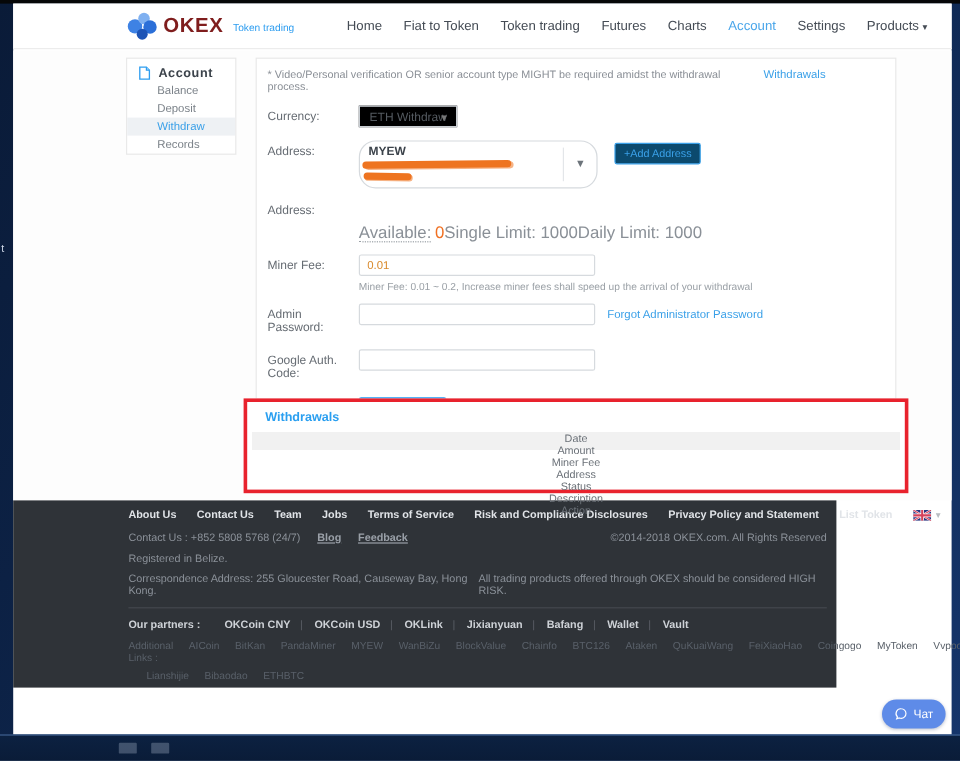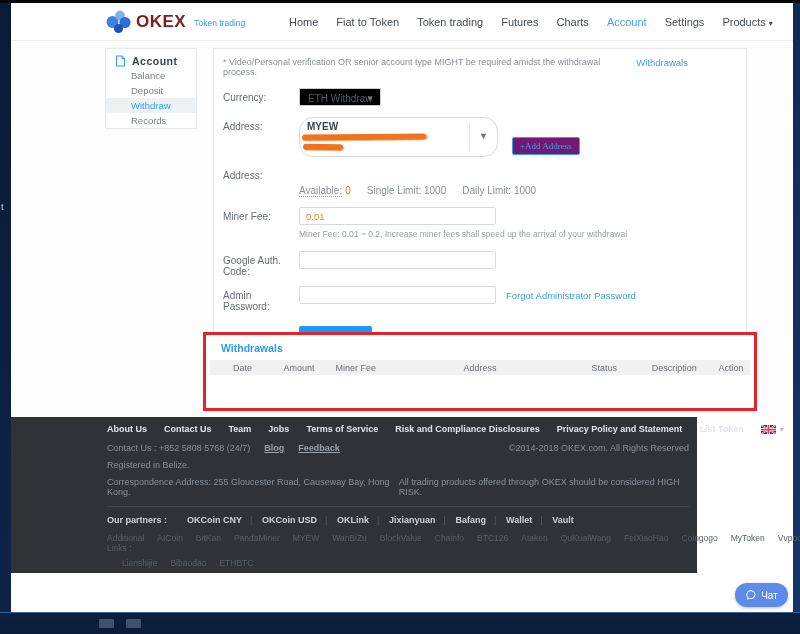--- a/index.html
+++ b/index.html
@@ -49,48 +49,48 @@
   .select-box .caret { position:absolute; right:6px; top:0; font-size:8px; color:#777; line-height:20px; }
 
   .row-address { margin-top:11px; }
   .addr-box { width:199px; height:40px; border:1px solid #d6dade; border-radius:14px; position:relative; background:#fff; cursor:pointer; }
   .addr-name { position:absolute; left:7px; top:3px; font-size:10px; font-weight:bold; color:#3c434b; }
   .scribble { position:absolute; background:#ee7420; border-radius:3px; }
   .scr1 { left:2px; top:16px; width:124px; height:6px; transform:rotate(-.6deg); box-shadow:2px 1px 0 rgba(238,116,32,.55); }
   .scr2 { left:3px; top:26px; width:40px; height:6px; transform:rotate(1deg); box-shadow:1px 1px 0 rgba(238,116,32,.55); }
   .addr-divider { position:absolute; right:27px; top:5px; bottom:5px; width:1px; background:#e3e6e9; }
   .addr-caret { position:absolute; right:9px; top:13px; font-size:9px; color:#6d747b; }
-  .add-addr-btn { margin-left:14px; margin-top:20px; height:18px; padding:0 7px; border:1px solid #3aa0e8; border-radius:2px;
-                  background:#701a75; color:#3aa0e8; font-size:9px; line-height:16px; cursor:pointer;
-                  font-family:Liberation Serif, serif; }
+  .add-addr-btn { margin-left:14px; margin-top:2px; height:18px; padding:0 7px; border:1px solid #3aa0e8; border-radius:2px;
+                  background:#0c4a6e; color:#3aa0e8; font-size:9px; line-height:16px; cursor:pointer;
+                  font-family:Liberation Sans, sans-serif; }
 
   .row-amount { margin-top:9px; }
   .txt-input { width:197px; height:18px; border:1px solid #d6dade; border-radius:2px; padding:0 6px;
                font-size:9.5px; color:#3c434b; font-family:"Liberation Sans", sans-serif; background:#fff; }
   .txt-input::placeholder { color:#a6acb2; }
-  .limits { margin-top:4px; margin-left:85px; display:flex; gap:16px; font-size:10px; color:#8a9097; }
+  .limits { margin-top:4px; margin-left:85px; display:flex; gap:0; font-size:14px; color:#8a9097; }
   .avail-label { border-bottom:1px dotted #9aa0a6; }
   .avail-value { color:#f07022; margin-left:3px; }
 
   .row-miner { margin-top:11px; }
   .miner-input { color:#d98a2c; }
   .hint { margin-top:4px; margin-left:85px; font-size:8.5px; color:#9aa0a6; }
 
   .row-google { margin-top:12px; }
   .row-admin { margin-top:9px; }
   .forgot-link { margin-left:10px; margin-top:4px; font-size:9.5px; color:#3aa0e8; cursor:pointer; white-space:nowrap; }
 
   .row-submit { margin-top:14px; margin-left:85px; }
   .withdraw-btn { width:73px; height:21px; background:#189af8; color:#fff; border:none; border-radius:2px;
                   font-size:10px; cursor:pointer; font-family:"Liberation Sans", sans-serif; }
 
   
   .annotation { position:absolute; left:192px; top:329px; width:554px; height:79px; border:3px solid #e8222d; z-index:5; background:#fff; }
   .wd-title { margin:7px 0 0 15px; font-size:10.5px; font-weight:bold; color:#2a9ff0; }
-  .wd-thead { margin:6px 4px 0 4px; height:15px; background:#f1f1f1; display:flex; align-items:center; font-size:9px; color:#6b7178; }
+  .wd-thead { margin:6px 4px 0 4px; height:15px; background:#f1f1f1; display:flex; align-items:center; font-size:9px; color:#6b7178;flex-direction:column; }
   .col { text-align:center; }
   .c0{width:12%;} .c1{width:9%;} .c2{width:12%;} .c3{width:34%;} .c4{width:12%;} .c5{width:14%;} .c6{width:7%;}
 
   
   .footer { position:absolute; left:0; top:414px; width:686px; height:156px; background:#2f3338; padding:7px 8px 0 96px; }
   .f-row1 { display:flex; align-items:center; gap:17px; }
   .f-link { font-size:9px; font-weight:bold; color:#e1e4e8; cursor:pointer; white-space:nowrap; }
   .lang { margin-left:auto; display:flex; align-items:center; gap:4px; cursor:pointer; }
   .lang-caret { font-size:8px; color:#b9bdc2; }
   .f-row2 { margin-top:9px; display:flex; align-items:center; gap:14px; font-size:9px; color:#8b9199; }
@@ -193,29 +193,29 @@
       <span>Single Limit: 1000</span>
       <span>Daily Limit: 1000</span>
     </div>
 
     <div class="frow row-miner">
       <span class="flabel">Miner Fee:</span>
       <input class="txt-input miner-input" type="text" value="0.01" style="">
     </div>
     <div class="hint">Miner Fee: 0.01 ~ 0.2, Increase miner fees shall speed up the arrival of your withdrawal</div>
 
-    <div class="frow row-google">
-      <span class="flabel">Google Auth. Code:</span>
-      <input class="txt-input" type="text" style="">
-    </div>
-
     <div class="frow row-admin">
       <span class="flabel">Admin Password:</span>
       <input class="txt-input" type="password" style="">
       <span class="forgot-link">Forgot Administrator Password</span>
+    </div>
+
+    <div class="frow row-google">
+      <span class="flabel">Google Auth. Code:</span>
+      <input class="txt-input" type="text" style="">
     </div>
 
     <div class="row-submit">
       <button class="withdraw-btn">Withdraw</button>
     </div>
   </div>
 
   <div class="annotation">
     <div class="wd-title">Withdrawals</div>
     <div class="wd-thead">

